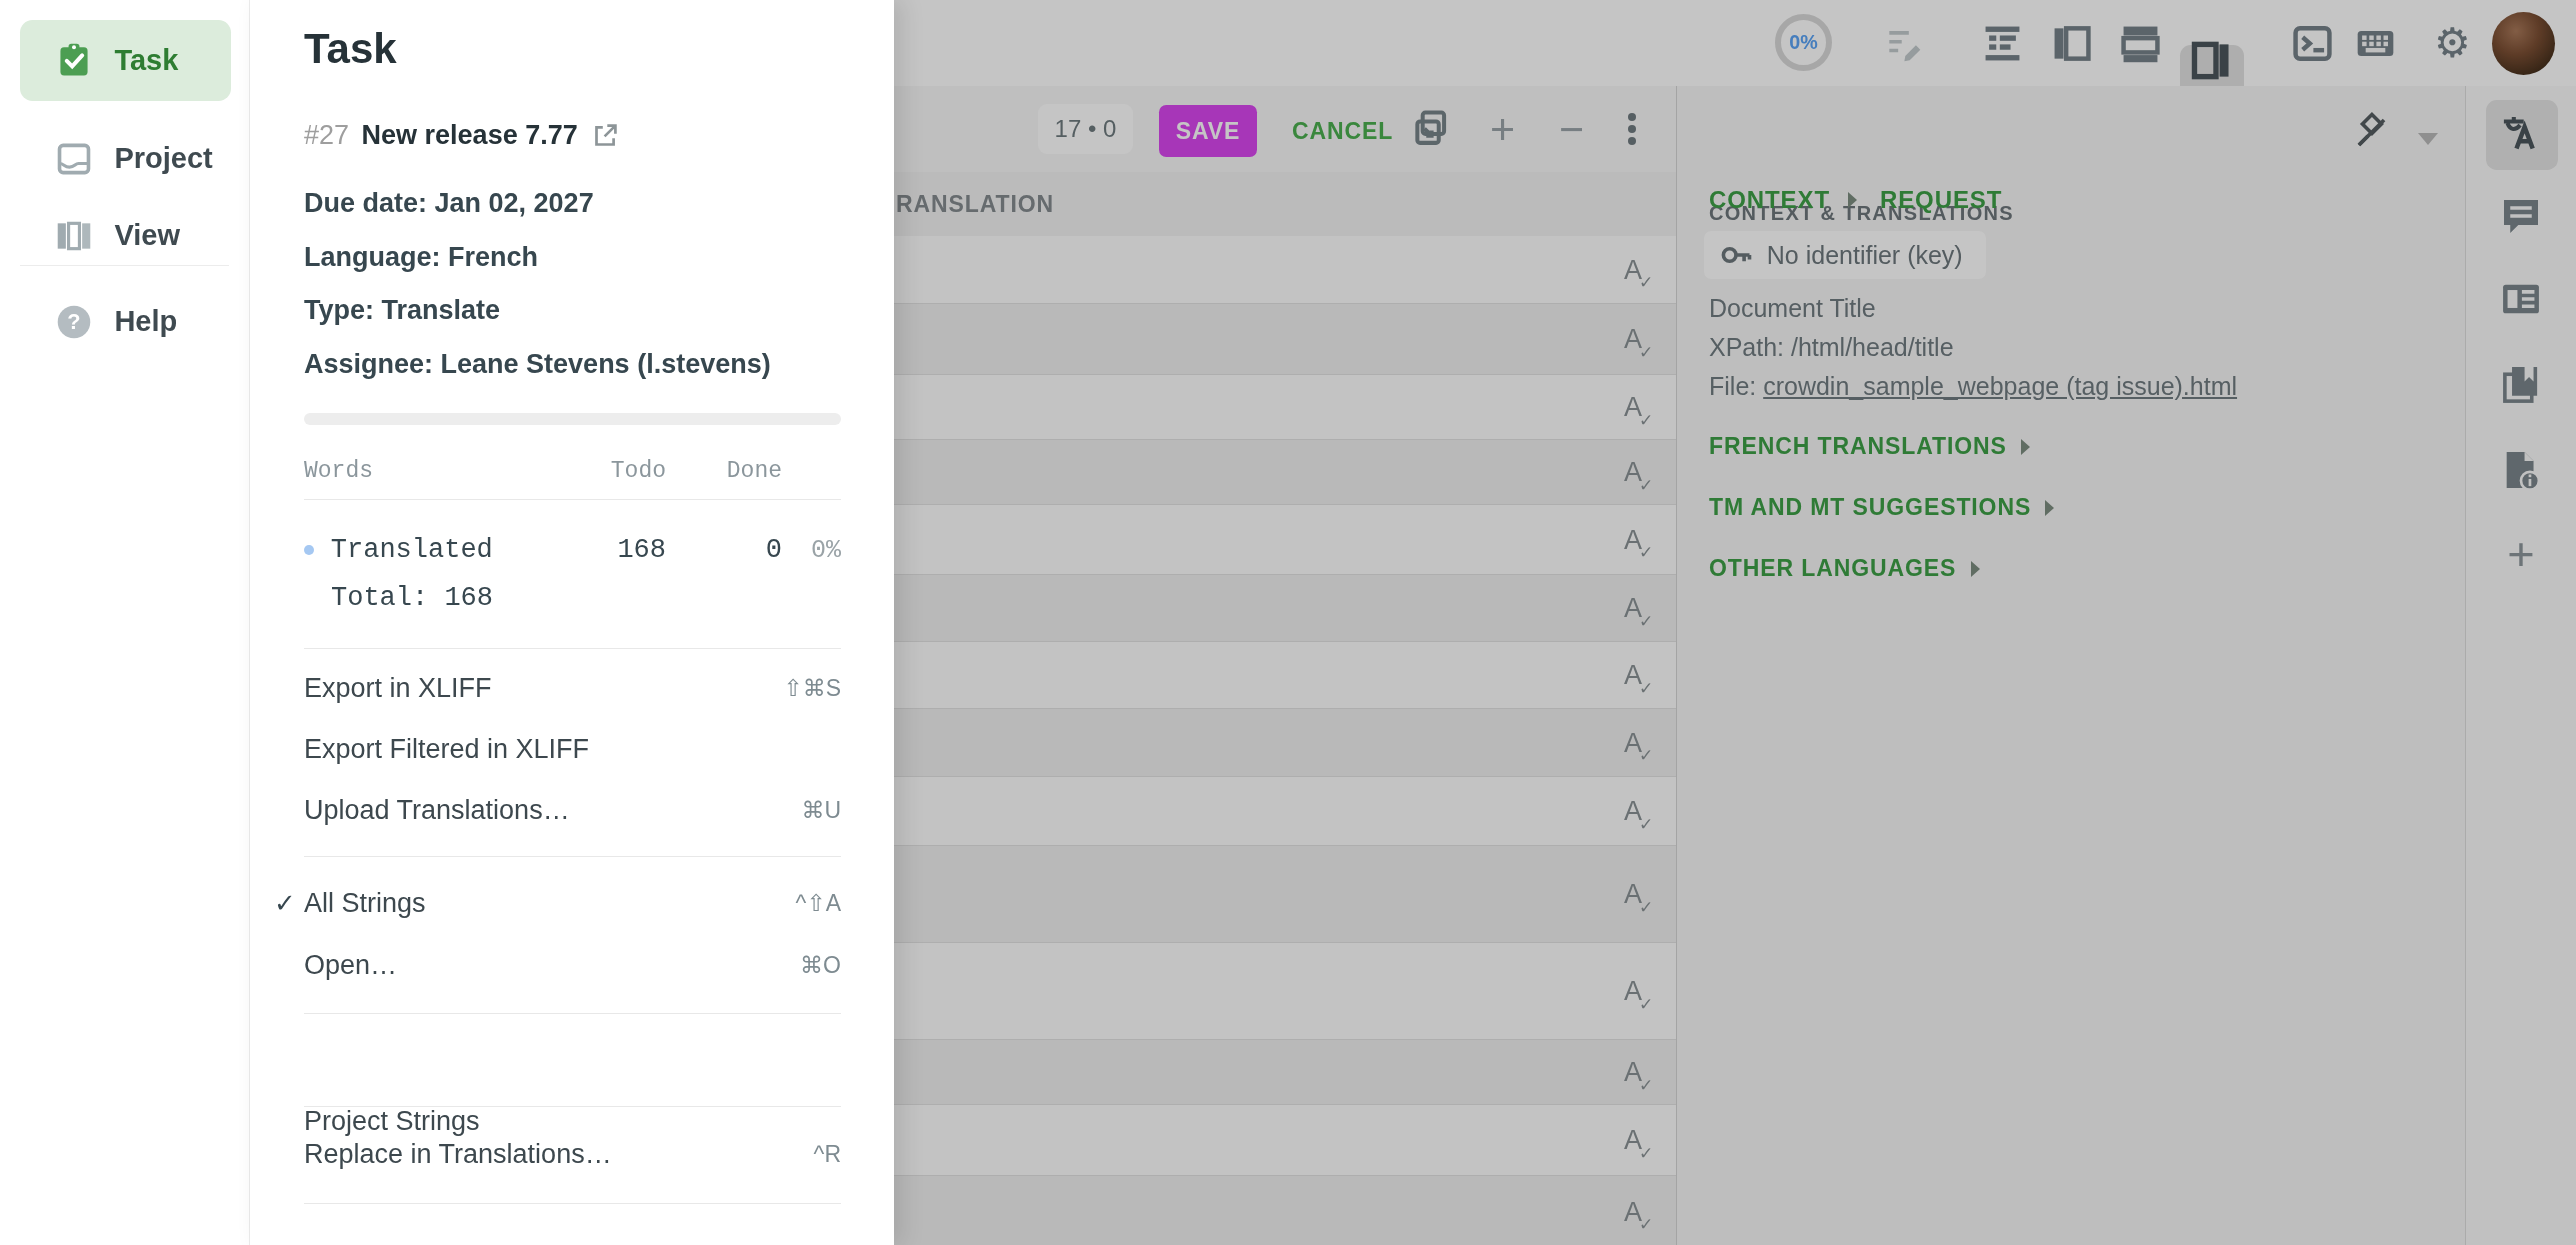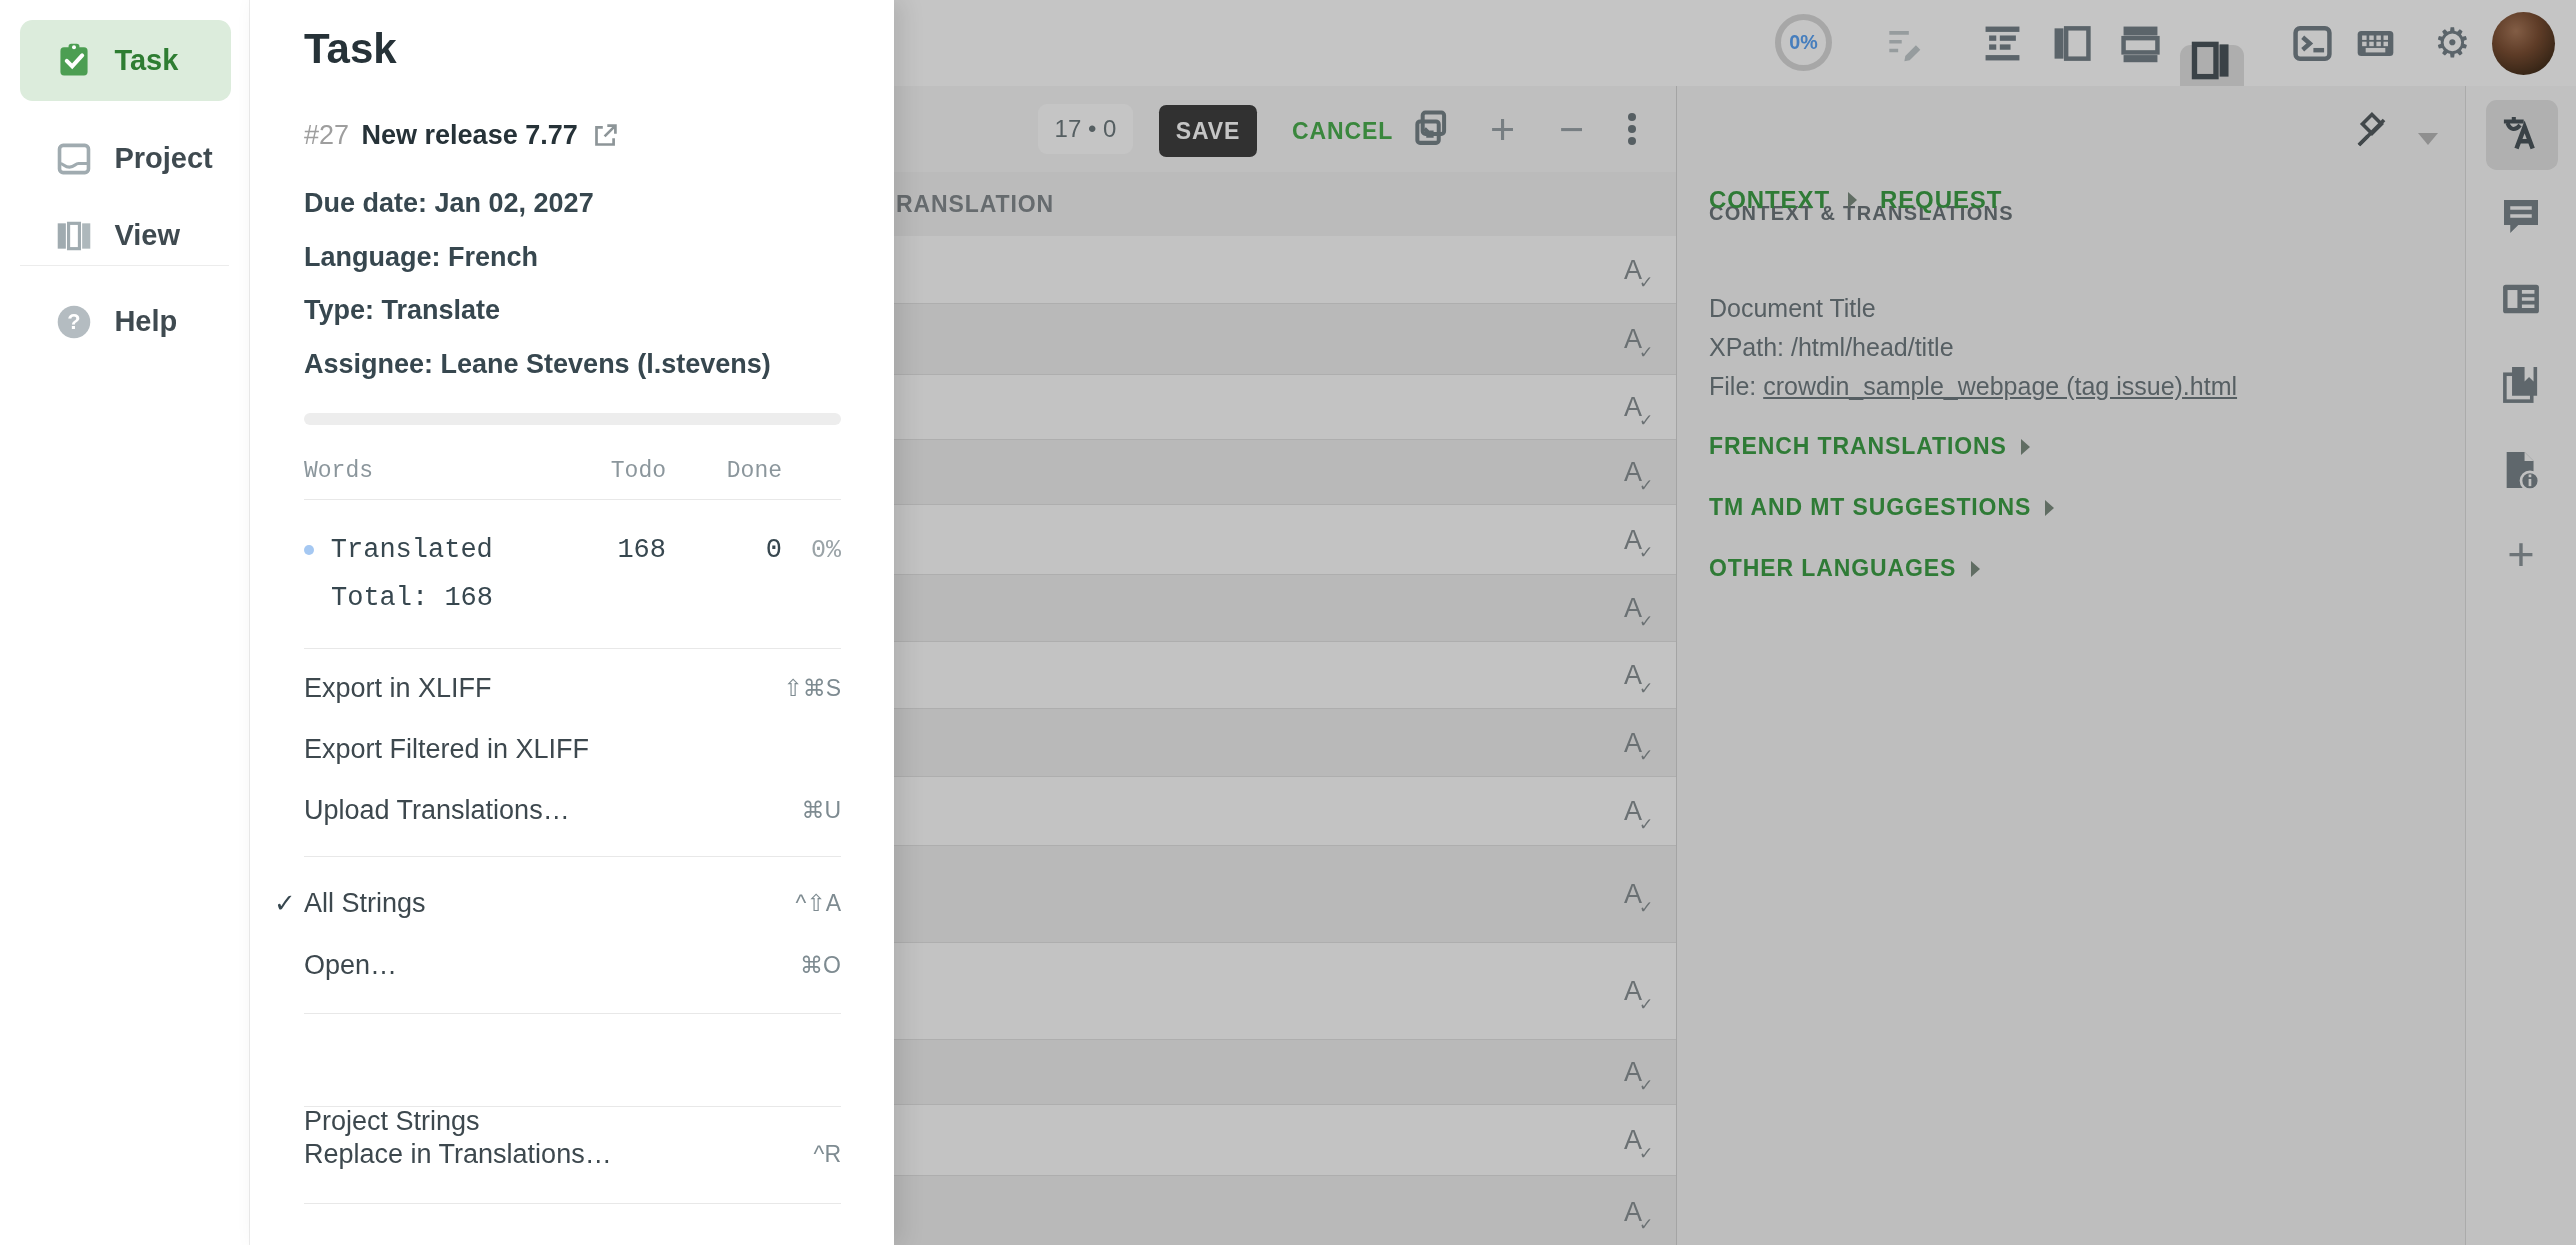--- a/index.html
+++ b/index.html
@@ -17,21 +17,21 @@
   .tbicon.faded{color:#c3cacd;}
   .sel-pill{position:absolute;left:2180px;top:45px;width:64px;height:77px;background:#e2e2e2;border-radius:10.7px;}
   .avatar{position:absolute;left:2492px;top:11.6px;width:63px;height:63px;border-radius:50%;
     background:radial-gradient(circle at 38% 30%,#a9795a 0%,#7a4e33 40%,#46301d 78%,#2e1f12 100%);}
   .gear-glyph{font-size:41px;line-height:41px;}
 
   
   .edit-toolbar{position:absolute;left:0;top:86px;width:1676px;height:86px;background:#f8f8f8;}
   .counter-pill{position:absolute;left:1038px;top:18px;width:95px;height:50px;background:#ffffff;border-radius:9px;
     display:flex;align-items:center;justify-content:center;font-size:24px;color:#6f7b7f;}
-  .save-btn{position:absolute;left:1159px;top:19px;width:98px;height:52px;background:#404040;border:none;border-radius:7.2px;
+  .save-btn{position:absolute;left:1159px;top:19px;width:98px;height:52px;background:#d946ef;border:none;border-radius:7.2px;
     color:#fff;font-size:23px;font-weight:bold;letter-spacing:0.9px;font-family:inherit;}
   .cancel-btn{position:absolute;left:1286px;top:19px;height:52px;display:flex;align-items:center;
     color:#4caf50;font-size:23px;font-weight:bold;letter-spacing:0.9px;background:none;border:none;font-family:inherit;}
   .et-icon{position:absolute;top:21.5px;width:43px;height:43px;display:flex;align-items:center;justify-content:center;color:#78848a;}
   .pm{font-size:43px;line-height:43px;color:#9aa4a9;font-weight:400;}
   .kebab span{display:block;width:8px;height:8px;border-radius:50%;background:#707b80;margin:3.6px auto;}
 
   
   .grid-header{position:absolute;left:0;top:172px;width:1676px;height:64px;background:#f3f3f3;
     display:flex;align-items:center;border-bottom:0.9px solid #e0e0e0;}
@@ -267,20 +267,29 @@
           <path d="M10 38L38 10"></path>
             <path d="M20 28L10 38"></path>
         </svg>
       </div>
       <div class="caret"></div>
       <div class="ctx-tabs">
         <span>CONTEXT</span>
         <span class="tri-r"></span>
         <span>REQUEST</span>
       </div>
+      <div class="key-pill">
+        <span>
+          <svg width="36" height="36" viewBox="0 0 40 40" fill="none" stroke="currentColor" stroke-width="4">
+            <circle cx="13" cy="20" r="7"></circle>
+              <path d="M20 20h15M29 20v7M35 20v5"></path>
+          </svg>
+        </span>
+        <span>No identifier (key)</span>
+      </div>
       <div class="ctx-line" style="top:208px;">Document Title</div>
       <div class="ctx-line" style="top:247px;">XPath: /html/head/title</div>
       <div class="ctx-line" style="top:286px;">
         <span>File:</span>
         <span class="ctx-link">crowdin_sample_webpage (tag issue).html</span>
       </div>
       <div class="ctx-section" style="top:347px;">
         <span>FRENCH TRANSLATIONS</span>
           <span class="tri-r"></span>
       </div>

